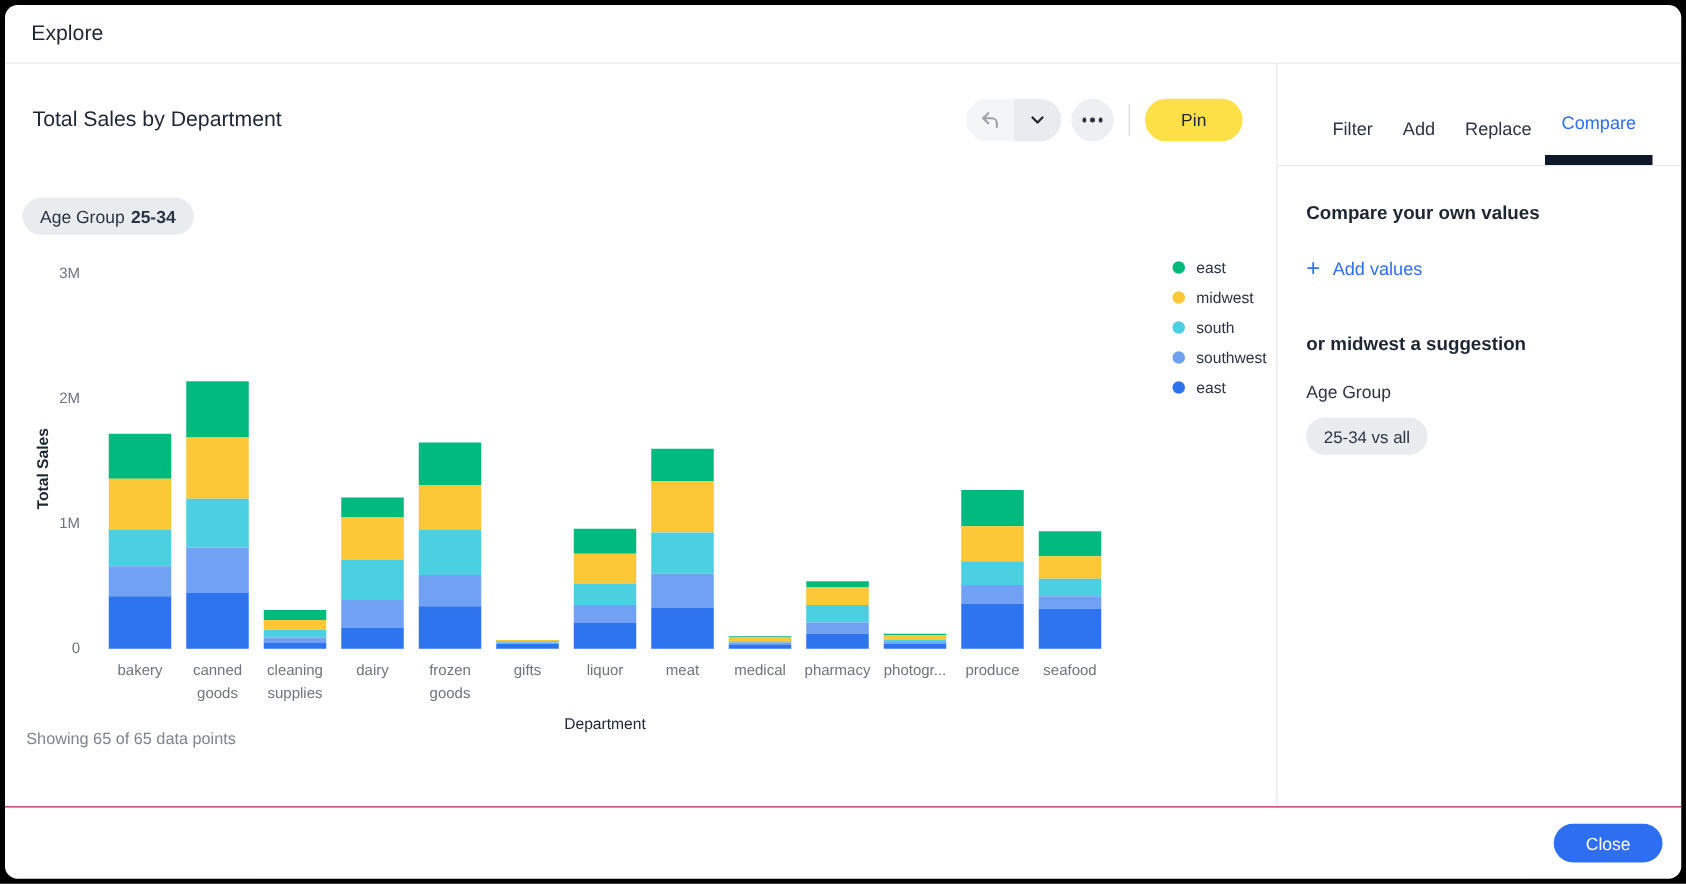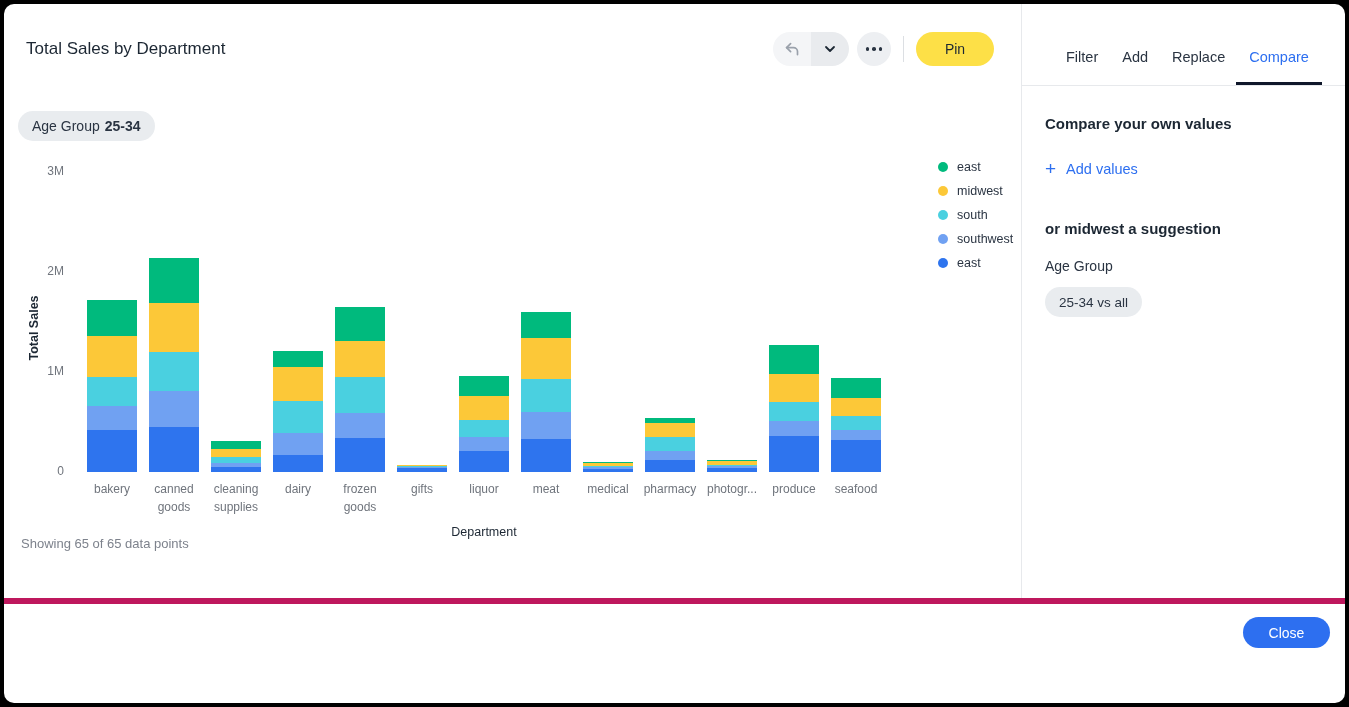--- a/index.html
+++ b/index.html
@@ -49,39 +49,42 @@
   .x-labels > div { width:62px; text-align:center; font-size:12px; color:#6f747c; line-height:1.5; }
   .xlabel { position:absolute; left:77px; top:521px; width:806px; text-align:center; font-size:12.5px; font-weight:400; color:#1c2733; }
   .status { position:absolute; left:17px; top:532px; font-size:13px; color:#7d828c; }
   .legend { position:absolute; left:934px; top:151px; }
   .legend-item { display:flex; align-items:center; gap:9px; height:24px; font-size:12.5px; color:#2a3442; cursor:pointer; }
   .legend-dot { width:10px; height:10px; border-radius:50%; flex:0 0 auto; }
 
   
   .tabs { height:82px; display:flex; align-items:flex-end; padding-left:44px; gap:24px; border-bottom:1px solid #e7e9ec; }
   .tab { font-size:14.5px; color:#2a3442; padding:0 0 20px; border:none; background:none; cursor:pointer; font-family:inherit; }
-  .tab.active { color:#2d6ff0; border-bottom:3px solid #0f172a; padding:0 13px 17px; margin:0 -13px; }
+  .tab.active { color:#2d6ff0; border-bottom:8px solid #0f172a; padding:0 13px 17px; margin:0 -13px; }
   .panel-content { padding:29px 24px 0 23px; }
   .panel-heading { font-size:15px; font-weight:700; color:#1c2733; margin:0 0 27px; }
   .panel-heading.suggest { margin:0 0 21px; }
   .add-values { display:flex; align-items:center; gap:10px; margin:0 0 42px; border:none; background:none; padding:0; cursor:pointer; font-family:inherit; }
   .add-values .plus { color:#2d6ff0; font-size:19px; font-weight:400; line-height:1; }
   .add-values .lbl { color:#2d6ff0; font-size:14.5px; }
   .group-label { font-size:14px; color:#2a3442; margin:0 0 13px; }
   .suggestion-chip { cursor:pointer; font-size:13.5px; }
 
   
-  .dlg-footer { height:57px; border-top:6px solid #be185d; position:relative;padding-left:32px; }
+  .dlg-footer { height:57px; border-top:1px solid #be185d; position:relative;padding-left:32px; }
   .close-btn { position:absolute; right:15px; top:13px; width:87px; height:31px; border-radius:16px; background:#2d6ff0; color:#fff; border:none; font-size:14px; font-weight:500; cursor:pointer; font-family:inherit; }
 </style>
 </head>
 <body>
 
 <div class="window">
 
+  <header class="dlg-header">
+    <h1 class="dlg-title">Explore</h1>
+  </header>
 
   <div class="content">
 
     <section class="main">
       <div class="chart-header">
         <h2 class="chart-title">Total Sales by Department</h2>
         <div class="toolbar">
           <div class="split-pill">
             <button class="undo-btn" title="Undo">
               <span style="display:flex;">

